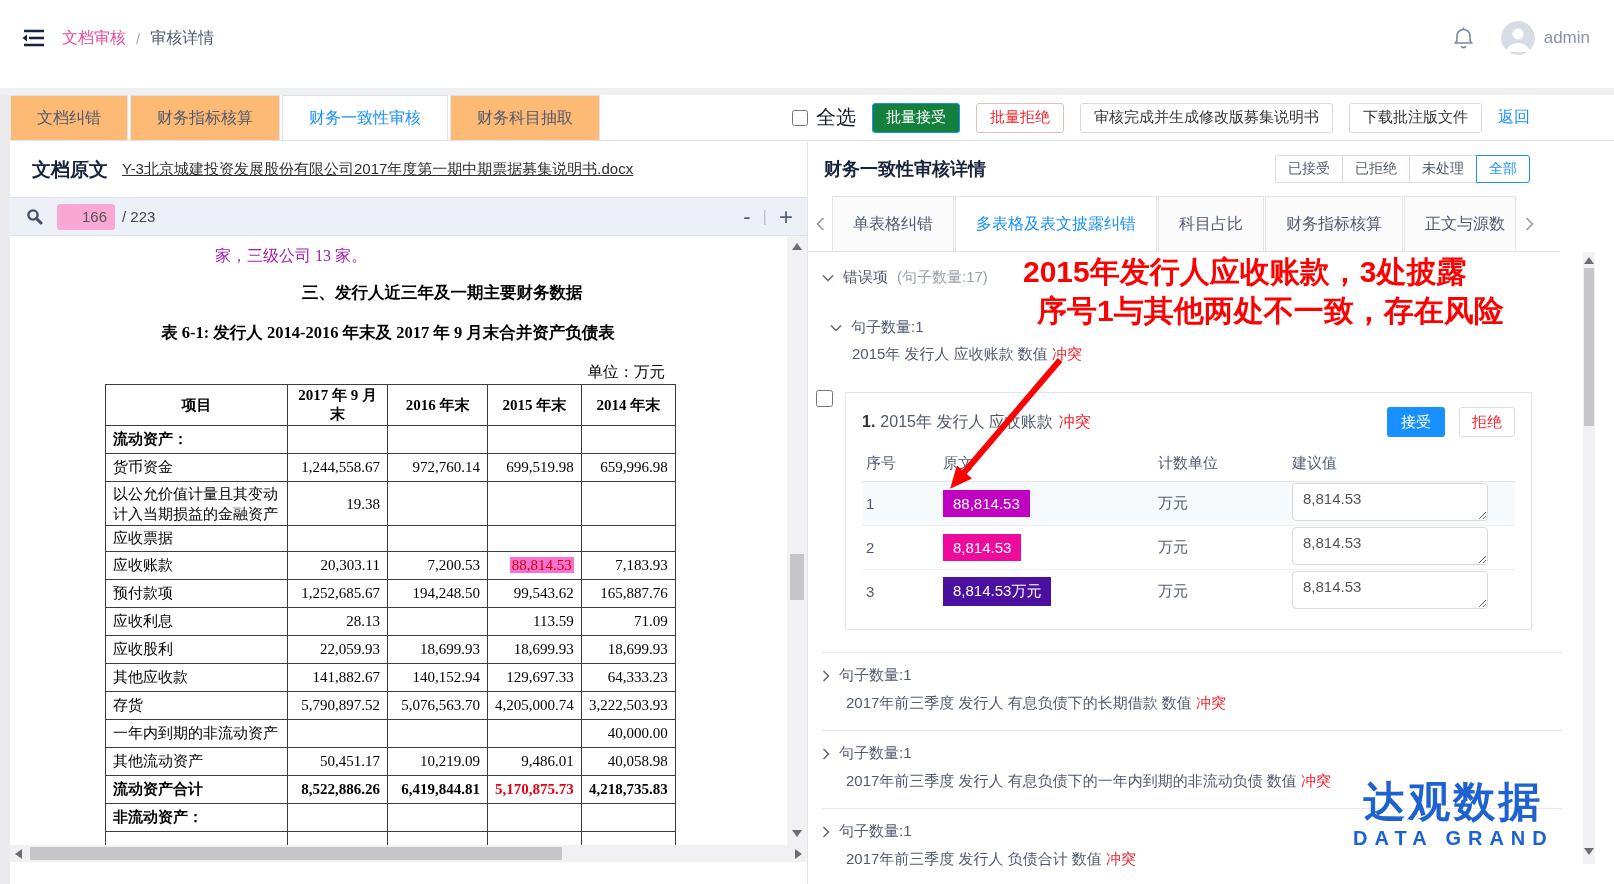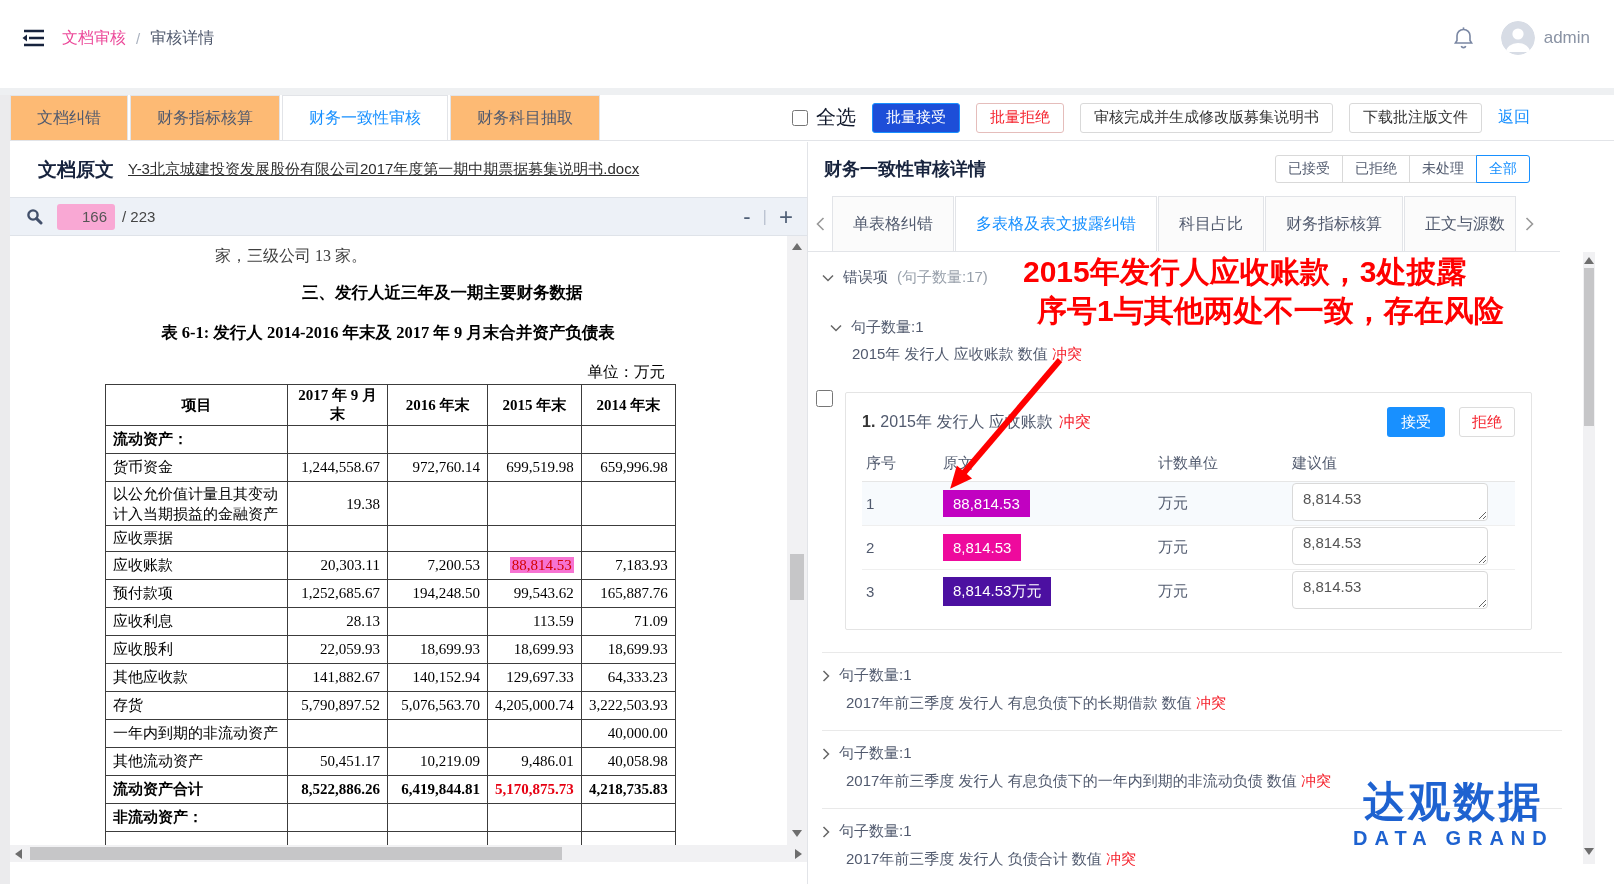--- a/index.html
+++ b/index.html
@@ -24,42 +24,42 @@
   #tabbar { position:absolute; left:10px; top:95px; width:1604px; height:46px; background:#fff;
             border-bottom:1px solid #e2e4e8; display:flex; align-items:stretch; }
   .tab { display:flex; align-items:center; padding:0 26px; border:1px solid #e2e4e8; border-bottom:none;
          margin-right:2px; font-size:16px; color:#515a6e; background:#fdba74; cursor:pointer; }
   .tab.active { color:#1890ff; background:#fff; }
   #tab-actions { margin-left:auto; display:flex; align-items:center; gap:16px; padding-right:84px; }
   .chk { width:16px; height:16px; }
   .lbl-select { font-size:20px; color:#0f172a; margin-left:-8px; }
   .btn { height:30px; display:inline-flex; align-items:center; padding:0 13px; font-size:15px;
          border-radius:3px; border:1px solid #d9d9d9; background:#fff; color:#333; cursor:pointer; }
-  .btn-primary { background:#1d4ed8; border-color:#1890ff; color:#fff; }
+  .btn-primary { background:#15803d; border-color:#1890ff; color:#fff; }
   .btn-danger  { color:#f5222d; border-color:#e5bdbb; }
   .link-back { font-size:16px; color:#1890ff; cursor:pointer; }
 
   
   #doc-header { position:absolute; left:10px; top:142px; width:797px; height:55px; background:#fff;
-                display:flex; align-items:center; padding-left:28px; }
+                display:flex; align-items:center; padding-left:22px; }
   #doc-header .doc-title { font-size:19px; font-weight:bold; color:#17233d; margin-right:14px; }
   #doc-header .doc-file  { font-size:15px; color:#2e2e2e;text-decoration:underline; }
   #doc-toolbar { position:absolute; left:10px; top:197px; width:797px; height:39px; background:#edf1f7;
                  border-top:1px solid #dfe3e9; border-bottom:1px solid #dfe3e9;
                  display:flex; align-items:center; padding:0 14px 0 16px; }
   #doc-toolbar .page-input { width:58px; height:26px; background:#f9a8d4; border:none; border-radius:3px;
                  text-align:right; padding-right:8px; font-size:15px; color:#555; margin-left:14px; }
   #doc-toolbar .page-total { font-size:15px; color:#444; margin-left:7px; }
   #doc-toolbar .t-spacer { flex:1; }
   #doc-toolbar .zoom-out { font-size:22px; color:#4f5f76; cursor:pointer; line-height:1; }
   #doc-toolbar .t-div { color:#bcc4d2; margin:0 12px; font-size:17px; }
   #doc-toolbar .zoom-in { font-size:24px; color:#4f5f76; cursor:pointer; line-height:1; }
 
   #doc-viewport { position:absolute; left:10px; top:236px; width:777px; height:609px; background:#fff; overflow:hidden; }
-  .doc-par { position:absolute; left:205px; top:10px; font-family:"Liberation Serif","DejaVu Serif",serif; font-size:16px; color:#404040; }
+  .doc-par { position:absolute; left:205px; top:10px; font-family:"Liberation Serif","DejaVu Serif",serif; font-size:16px; color:#a21caf; }
   .doc-heading { position:absolute; left:292px; top:46px; font-family:"Liberation Serif","DejaVu Serif",serif;
                  font-size:16.5px; font-weight:bold; color:#000; }
   .doc-caption { position:absolute; left:95px; top:86px; width:566px; text-align:center;
                  font-family:"Liberation Serif","DejaVu Serif",serif; font-size:16.5px; font-weight:bold; color:#000; }
   .doc-unit { position:absolute; left:95px; top:126px; width:560px; text-align:right;
               font-family:"Liberation Serif","DejaVu Serif",serif; font-size:15.5px; color:#000; }
   .doc-table { position:absolute; left:95px; top:148px; border-collapse:collapse;
                font-family:"Liberation Serif","DejaVu Serif",serif; font-size:15px; color:#000; }
   .doc-table td { border:1px solid #3c3c3c; height:28px; padding:1px 7px; }
   .doc-table tr.hdr td { font-weight:bold; text-align:center; height:30px; }

